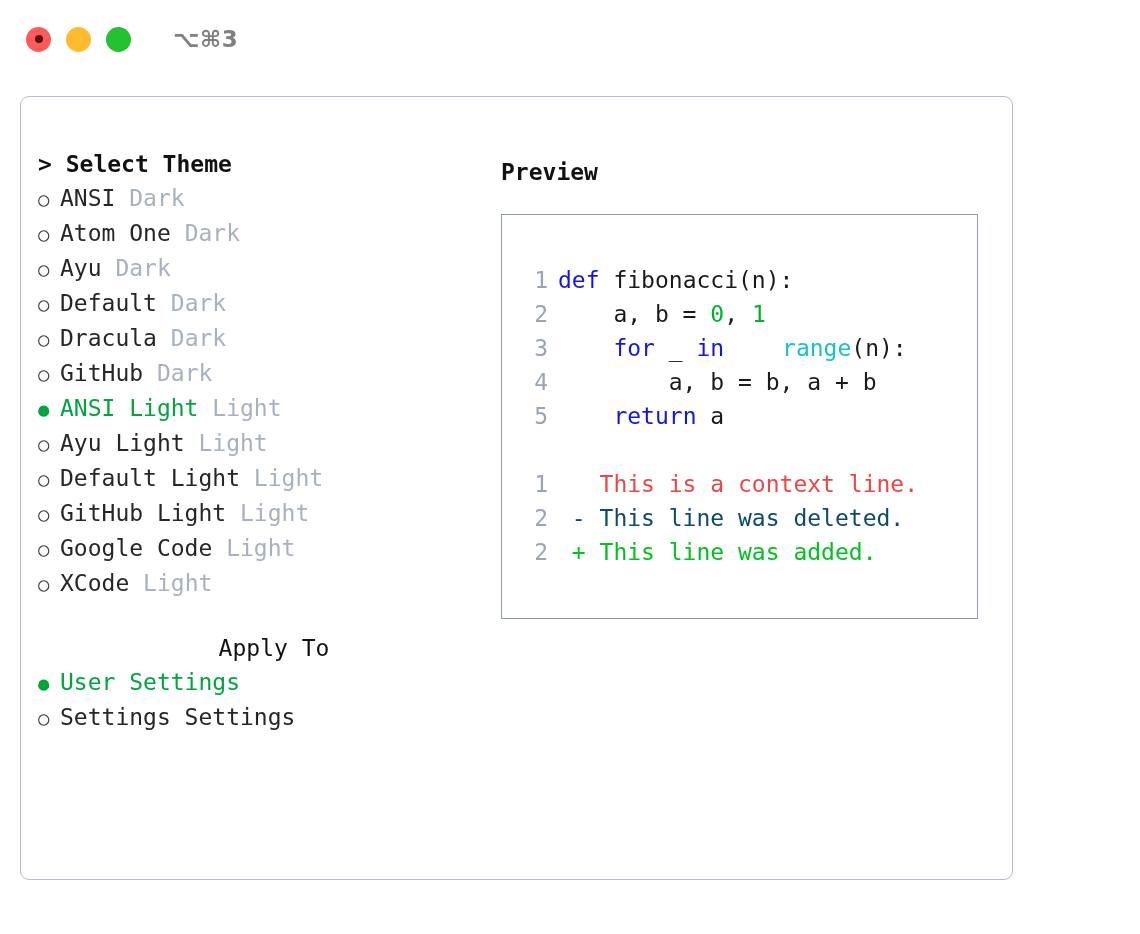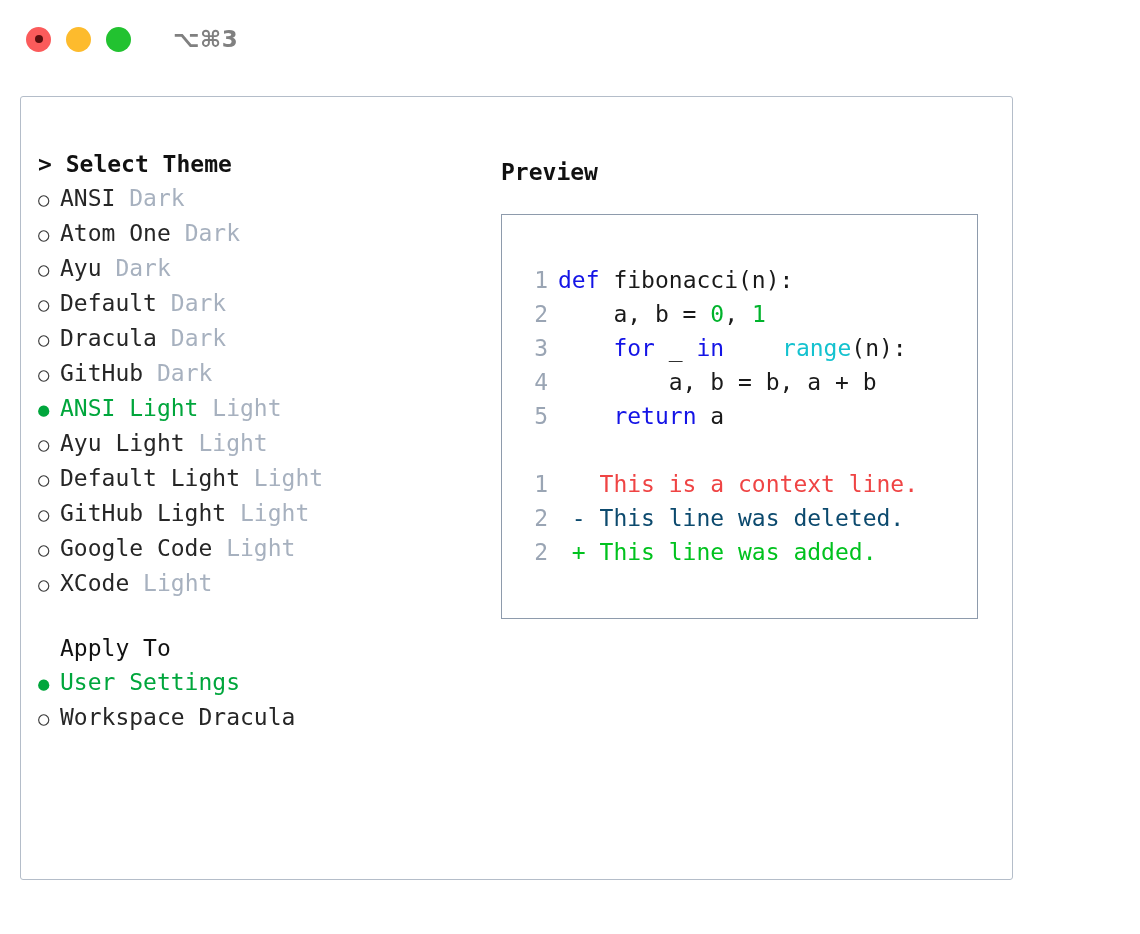--- a/index.html
+++ b/index.html
@@ -59,21 +59,21 @@
     letter-spacing: 0.5px;
     font-family: "DejaVu Sans", "Liberation Sans", sans-serif;
   }
 
   
   .panel {
     position: absolute;
     left: 20px; top: 96px;
     width: 993px; height: 784px;
     border: 1.6px solid #b4bdc9;
-    border-radius: 3px;
+    border-radius: 9px;
     box-sizing: border-box;
     background: #ffffff;
   }
 
   .content {
     position: absolute;
     left: 0; top: 0;
     width: 100%; height: 100%;
   }
 
@@ -110,20 +110,21 @@
   .row.selected .row-label { color: #00a63c; }
   .row-label { color: #262626; }
   .row-badge { color: #a7b1bf; }
 
   .apply-head {
     font-size: 23px;
     color: #111111;
     line-height: 34px;
     white-space: pre;
     padding-left: 22px;
+    text-align: center;
   }
 
   .spacer-sm { height: 22px; }
   .spacer-md { height: 30px; }
 
   .hint {
     font-size: 23px;
     line-height: 34px;
     color: #9aa5b4;
     width: 410px;
@@ -201,21 +202,21 @@
             <div class="row"><span class="bullet">○</span><span class="row-label">Google Code</span><span class="row-badge"> Light</span></div>
             <div class="row"><span class="bullet">○</span><span class="row-label">XCode</span><span class="row-badge"> Light</span></div>
           </div>
 
         <div class="spacer-md"></div>
 
         <div class="apply-head">Apply To</div>
 
         <div id="apply-to-list">
             <div class="row selected"><span class="bullet">●</span><span class="row-label">User Settings</span></div>
-            <div class="row"><span class="bullet">○</span><span class="row-label">Workspace Dracula</span></div>
+            <div class="row"><span class="bullet">○</span><span class="row-label">Settings Settings</span></div>
           </div>
 
         <div class="spacer-sm"></div>
 
       </div>
 
       <div class="right-col">
         <div class="section-head">Preview</div>
 
         <div class="preview-box">

